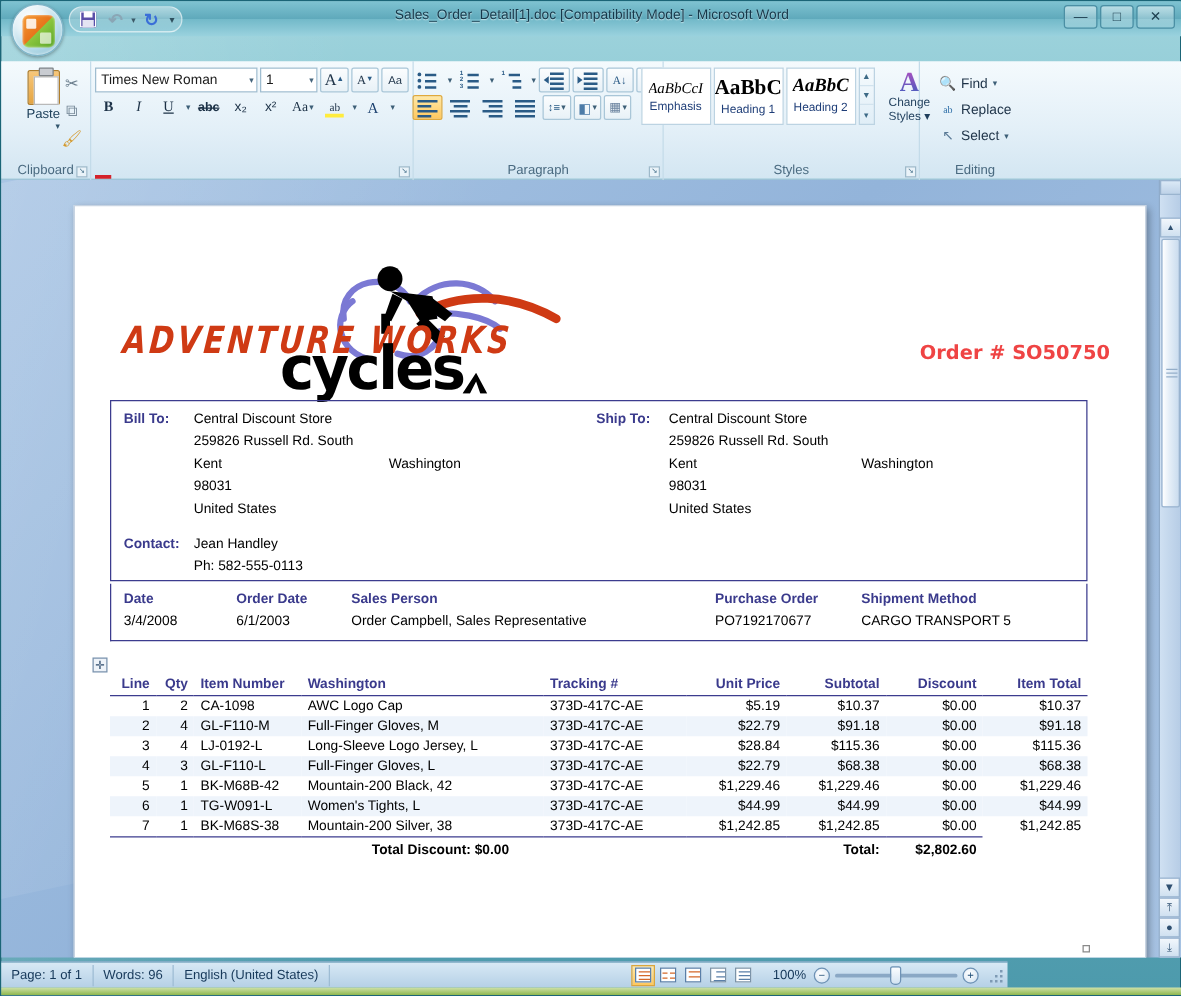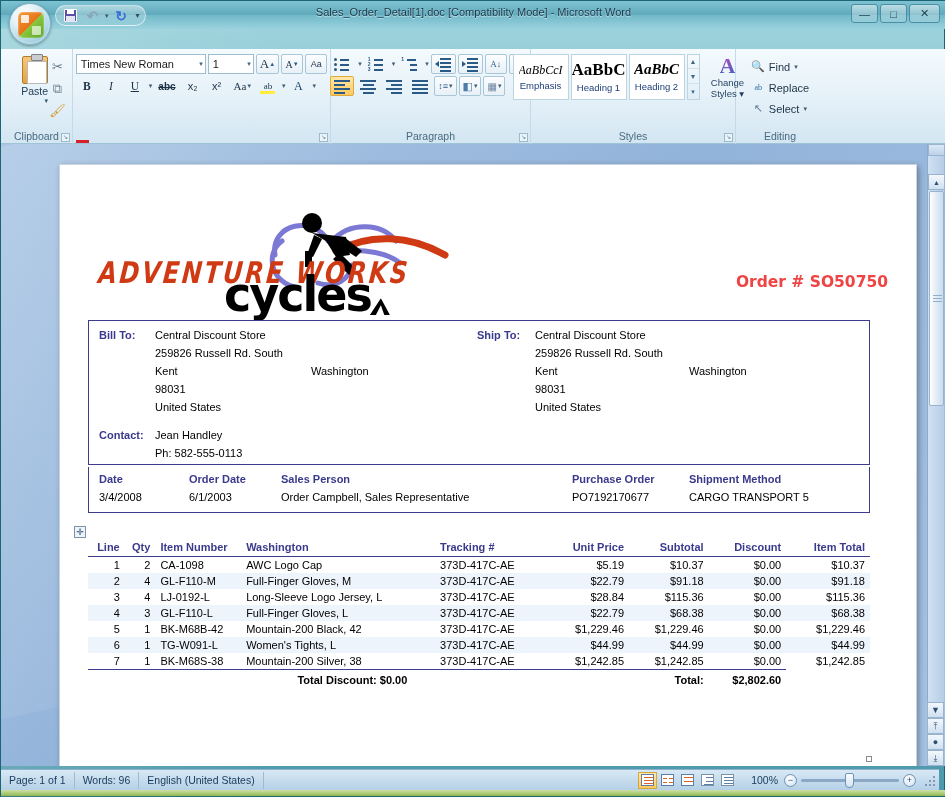--- a/index.html
+++ b/index.html
@@ -348,21 +348,21 @@
     background: linear-gradient(to bottom,#dbe9f6,#bed2e8); border:1px solid #9ab4cf; cursor:row-resize;
   }
   .vs-nav {
     position:absolute; right:0; bottom:0; width:17px;
     display:flex; flex-direction:column;
   }
   .vs-nav .vs-btn { font-size:9px; }
 
   
   .statusbar {
-    position:absolute; left:0; bottom:6px; width:938px; height:21px;
+    position:absolute; left:0; bottom:6px; width:805px; height:21px;
     background: linear-gradient(to bottom,#d8e9f5,#b5d0e6);
     border-top:1px solid #8fb0cb;
     display:flex; align-items:center; font-size:10.5px; color:#17395a;justify-content:flex-end;
   }
   .sb-item { padding:0 8px; height:17px; display:flex; align-items:center; cursor:pointer;
              border-right:1px solid #9dbcd4;}
   .sb-spacer { flex:1; }
   .view-btns { display:flex; gap:1px; padding-right:8px; }
   .vbtn { width:19px; height:17px; border:1px solid transparent; display:flex;
           align-items:center; justify-content:center; cursor:pointer; }

